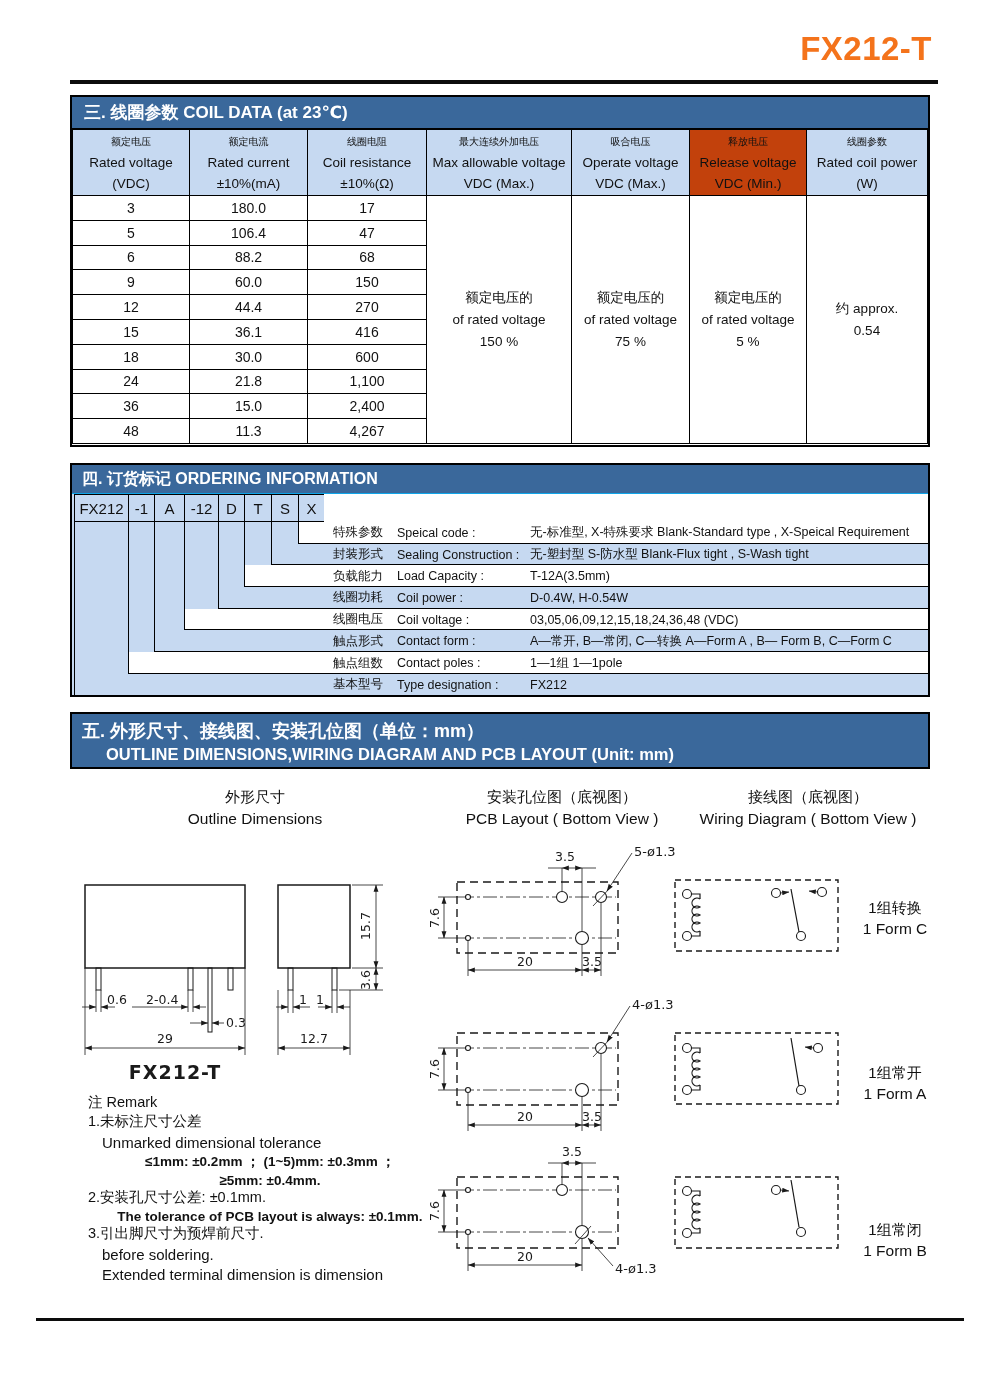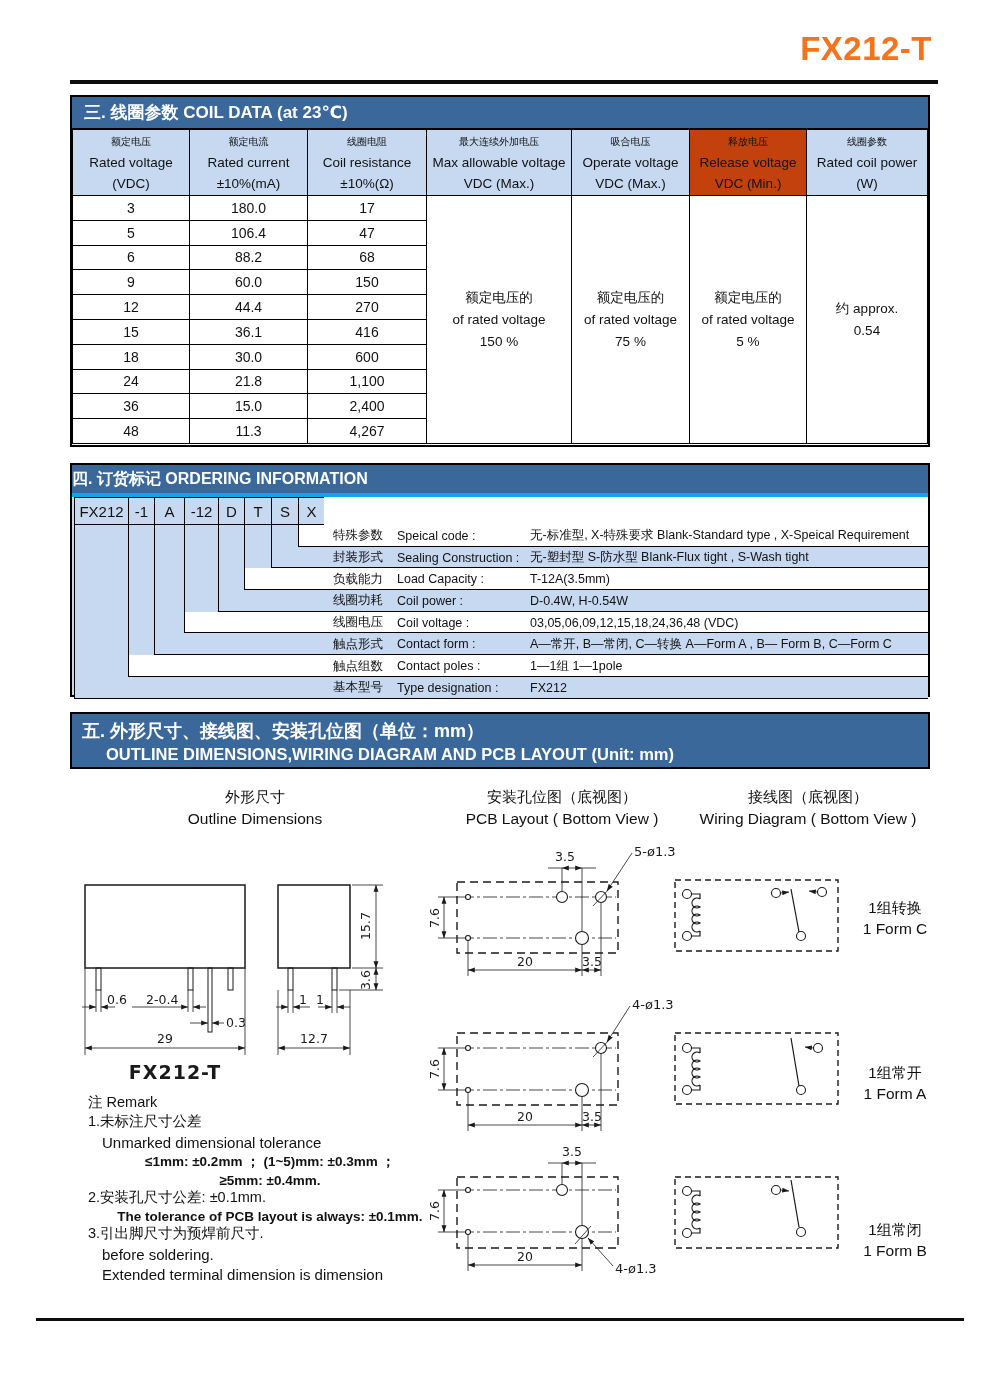--- a/index.html
+++ b/index.html
@@ -21,21 +21,21 @@
   #coil th,#coil td{border:1px solid #000;text-align:center;vertical-align:middle;padding:0;}
   #coil th{font-weight:normal;}
   .hz{font-size:10px;line-height:21px;}
   .he{font-size:13.5px;line-height:21px;}
   .hu{font-size:13.5px;line-height:21px;}
   #coil td{font-size:14px;}
   .mg div{font-size:13.5px;line-height:22px;}
 
   
   #ord-wrap{position:absolute;left:70px;top:463px;width:860px;height:234px;border:2px solid #000;box-sizing:border-box;}
-  #ord-bar{height:28px;line-height:28px;font-size:16px;border-bottom:4px solid #0ea5e9;}
+  #ord-bar{height:28px;line-height:28px;padding-left:10px;font-size:16px;border-bottom:1px solid #0ea5e9;}
   #ord-panel{position:relative;width:100%;height:202px;}
   .ord-code{position:absolute;top:0;height:28px;box-sizing:border-box;border:1px solid #000;display:flex;align-items:center;justify-content:center;font-size:15px;}
   .ord-band{position:absolute;box-sizing:border-box;border-left:1px solid #000;border-bottom:1px solid #000;}
   .ord-line{position:absolute;width:0;border-left:1px solid #000;}
   .ord-text{position:absolute;left:261px;height:21.7px;display:flex;align-items:center;font-size:12.5px;white-space:nowrap;}
   .oz{display:inline-block;width:64px;}
   .oe{display:inline-block;width:133px;}
 
   
   #five-bar{position:absolute;left:70px;top:712px;width:860px;height:57px;border:2px solid #000;box-sizing:border-box;}

